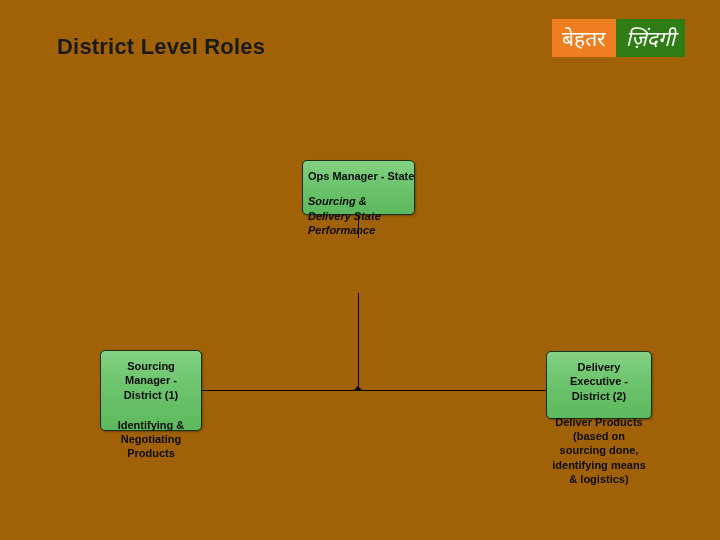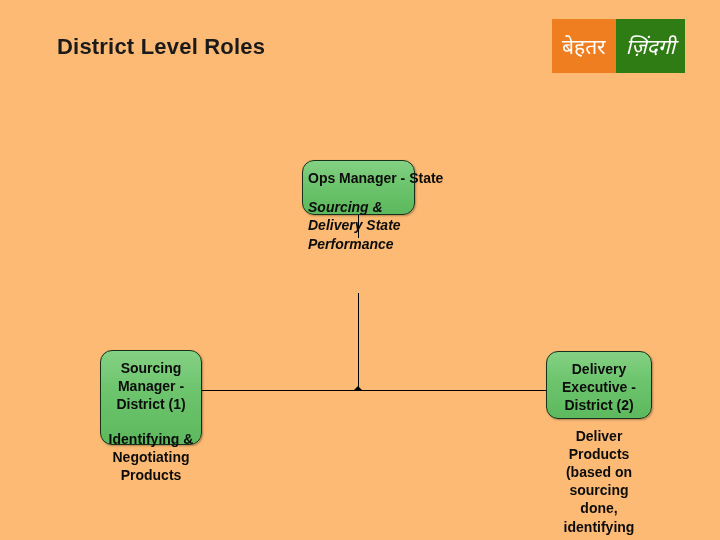--- a/index.html
+++ b/index.html
@@ -1,52 +1,52 @@
 <!DOCTYPE html>
 <html><head>
 <meta charset="utf-8">
 <style>
   html,body{margin:0;padding:0;background:#e8e8e8;}
   .slide{
-    position:relative;width:720px;height:540px;background:#fdba74;
+    position:relative;width:720px;height:540px;background:#a16207;
     font-family:"Liberation Sans",sans-serif;overflow:hidden;
   }
   .page-title{
     position:absolute;left:57px;top:34px;
     font-size:22px;font-weight:bold;color:#1a1a1a;letter-spacing:0.2px;
   }
   
-  .logo{position:absolute;left:552px;top:19px;display:flex;height:54px;}
+  .logo{position:absolute;left:552px;top:19px;display:flex;height:38px;}
   .logo-block{
     display:flex;align-items:center;justify-content:center;
     color:#ffffff;font-size:21px;font-family:"DejaVu Sans","Liberation Serif",sans-serif;
     padding:0 10px;white-space:nowrap;
   }
   .logo-left{background:#ef7e20;}
   .logo-right{background:#2f7c15;font-style:italic;}
   
   .node{
     position:absolute;box-sizing:border-box;
     background:linear-gradient(180deg,#84d184 0%,#6cc46c 45%,#5db95d 100%);
-    border:1.4px solid #16301a;border-radius:12px;
+    border:1.4px solid #16301a;border-radius:5px;
     box-shadow:1px 1px 2px rgba(0,0,0,0.30);
-    color:#0c0c0c;font-size:14px;line-height:1.3;
+    color:#0c0c0c;font-size:11px;line-height:1.3;
     padding:8px 5px 3px 5px;
   }
   .node .t{font-weight:bold;}
   .node .s{font-weight:bold;}
   .align-left{text-align:left;}
   .align-center{text-align:center;}
   .italic{font-style:italic;}
   .nowrap{white-space:nowrap;}
   .node-state{left:302px;top:160px;width:113px;height:55px;}
   .node-state .s{margin-top:11px;}
   .node-district-ops{left:303px;top:238px;width:113px;height:55px;}
   .node-district-ops .s{margin-top:15px;}
-  .node-sourcing{left:100px;top:350px;width:102px;height:95px;}
+  .node-sourcing{left:100px;top:350px;width:102px;height:81px;}
   .node-sourcing .s{margin-top:16px;}
   .node-delivery{left:546px;top:351px;width:106px;height:68px;}
   .node-delivery .s{margin-top:12px;}
   
   .conn{position:absolute;background:#000000;}
   .conn-v1{left:358px;top:215px;width:1px;height:23px;}
   .conn-v2{left:358px;top:293px;width:1px;height:97px;}
   .conn-h{left:202px;top:390px;width:344px;height:1px;}
   .junction{
     position:absolute;left:354px;top:386px;width:0;height:0;

